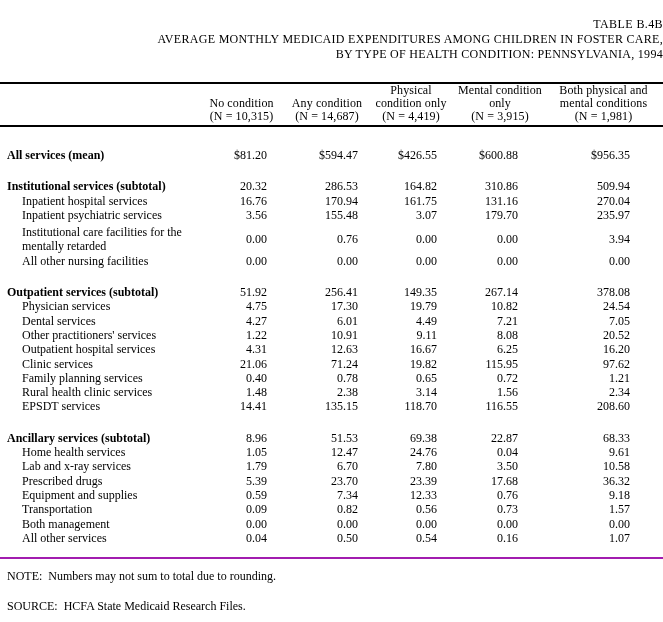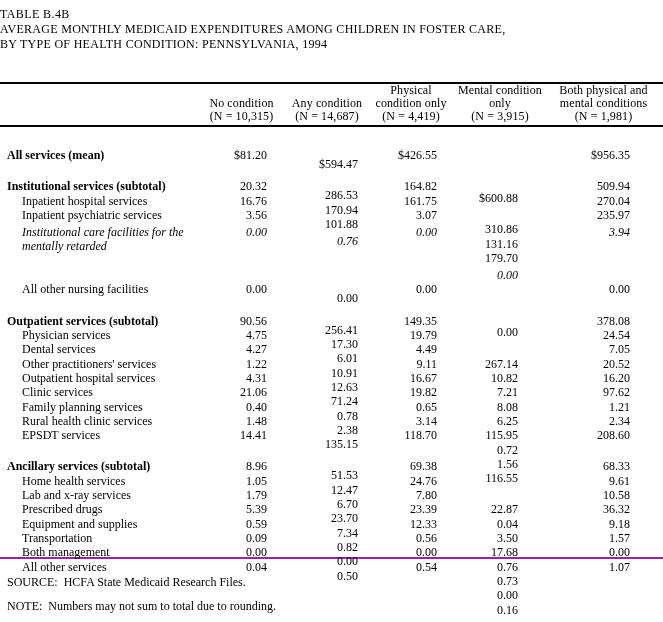--- a/index.html
+++ b/index.html
@@ -2,28 +2,28 @@
 <html><head>
 <meta charset="utf-8">
 <style>
   html,body { margin:0; padding:0; background:#fff; }
   .page {
     width:663px; height:622px; background:#ffffff; color:#000;
     font-family:"Liberation Serif", serif; font-size:12px;
     position:relative; overflow:hidden; box-sizing:border-box;
   }
   
-  .titles { height:82px; box-sizing:border-box; text-align:left; padding-top:7px; }
+  .titles { height:82px; box-sizing:border-box; text-align:right; padding-top:17px; }
   .doc-title { letter-spacing:0.4px; }
   .doc-subtitle { line-height:15px; letter-spacing:0.3px; white-space:pre-line; }
 
   
   .label-col { width:195px; box-sizing:border-box; flex:none; }
   .c1 { width:93px; }  .c2 { width:78px; }  .c3 { width:90px; }
-  .c4 { width:88px;margin-top:43px; }  .c5 { width:119px; }
+  .c4 { width:88px; }  .c5 { width:119px; }
   .cell { flex:none; box-sizing:border-box; }
 
   
   .thead {
     display:flex; align-items:flex-end; height:45px; box-sizing:border-box;
     border-top:2px solid #000; border-bottom:2px solid #000;
   }
   .th {
     text-align:center; white-space:pre-line; line-height:13px;
     padding-bottom:2px; letter-spacing:0.1px;
@@ -34,25 +34,25 @@
     height:432px; box-sizing:border-box; border-bottom:2px solid #a21caf;
     padding-top:21px;
   }
   .section { margin-bottom:17px; }
   .section:last-child { margin-bottom:0; }
   .row { display:flex; height:14.3px; line-height:14.3px; }
   .row-label { padding-left:22px; white-space:pre-line; }
   .row.bold .row-label { font-weight:bold; padding-left:7px; }
   .num { text-align:right; }
   .c1.num { padding-right:21px; }
-  .c2.num { padding-right:8px;margin-top:9px; }
+  .c2.num { padding-right:8px; }
   .c3.num { padding-right:19px; }
   .c4.num { padding-right:26px; }
   .c5.num { padding-right:33px; }
-  .row.twoline { height:auto; align-items:flex-start; margin-top:3px;font-style:italic; }
+  .row.twoline { height:auto; align-items:center; margin-top:3px; }
   .row.twoline .row-label { line-height:14.3px; }
   .row.twoline .num { line-height:14.3px; }
 
   
   .footer { padding-left:7px; }
   .footer-line { white-space:pre; line-height:13px; }
   .footer-source { margin-top:17px; }
   .footer-note { margin-top:11px; }
 </style>
 </head>
@@ -107,21 +107,21 @@
           <div class="row-label label-col">Inpatient hospital services</div>
           <div class="cell num c1">16.76</div>
           <div class="cell num c2">170.94</div>
           <div class="cell num c3">161.75</div>
           <div class="cell num c4">131.16</div>
           <div class="cell num c5">270.04</div>
         </div>
         <div class="row">
           <div class="row-label label-col">Inpatient psychiatric services</div>
           <div class="cell num c1">3.56</div>
-          <div class="cell num c2">101.88</div>
+          <div class="cell num c2">155.48</div>
           <div class="cell num c3">3.07</div>
           <div class="cell num c4">179.70</div>
           <div class="cell num c5">235.97</div>
         </div>
         <div class="row twoline">
           <div class="row-label label-col">Institutional care facilities for the
 mentally retarded</div>
           <div class="cell num c1">0.00</div>
           <div class="cell num c2">0.76</div>
           <div class="cell num c3">0.00</div>
@@ -133,21 +133,21 @@
           <div class="cell num c1">0.00</div>
           <div class="cell num c2">0.00</div>
           <div class="cell num c3">0.00</div>
           <div class="cell num c4">0.00</div>
           <div class="cell num c5">0.00</div>
         </div>
       </div>
       <div class="section">
         <div class="row bold">
           <div class="row-label label-col">Outpatient services (subtotal)</div>
-          <div class="cell num c1">90.56</div>
+          <div class="cell num c1">51.92</div>
           <div class="cell num c2">256.41</div>
           <div class="cell num c3">149.35</div>
           <div class="cell num c4">267.14</div>
           <div class="cell num c5">378.08</div>
         </div>
         <div class="row">
           <div class="row-label label-col">Physician services</div>
           <div class="cell num c1">4.75</div>
           <div class="cell num c2">17.30</div>
           <div class="cell num c3">19.79</div>
@@ -273,17 +273,17 @@
           <div class="cell num c1">0.04</div>
           <div class="cell num c2">0.50</div>
           <div class="cell num c3">0.54</div>
           <div class="cell num c4">0.16</div>
           <div class="cell num c5">1.07</div>
         </div>
       </div>
     </div>
 
   <div class="footer">
+    <div class="footer-line footer-note">NOTE:  Numbers may not sum to total due to rounding.</div>
     <div class="footer-line footer-source">SOURCE:  HCFA State Medicaid Research Files.</div>
-    <div class="footer-line footer-note">NOTE:  Numbers may not sum to total due to rounding.</div>
   </div>
 
 </div>
 
 </body></html>

